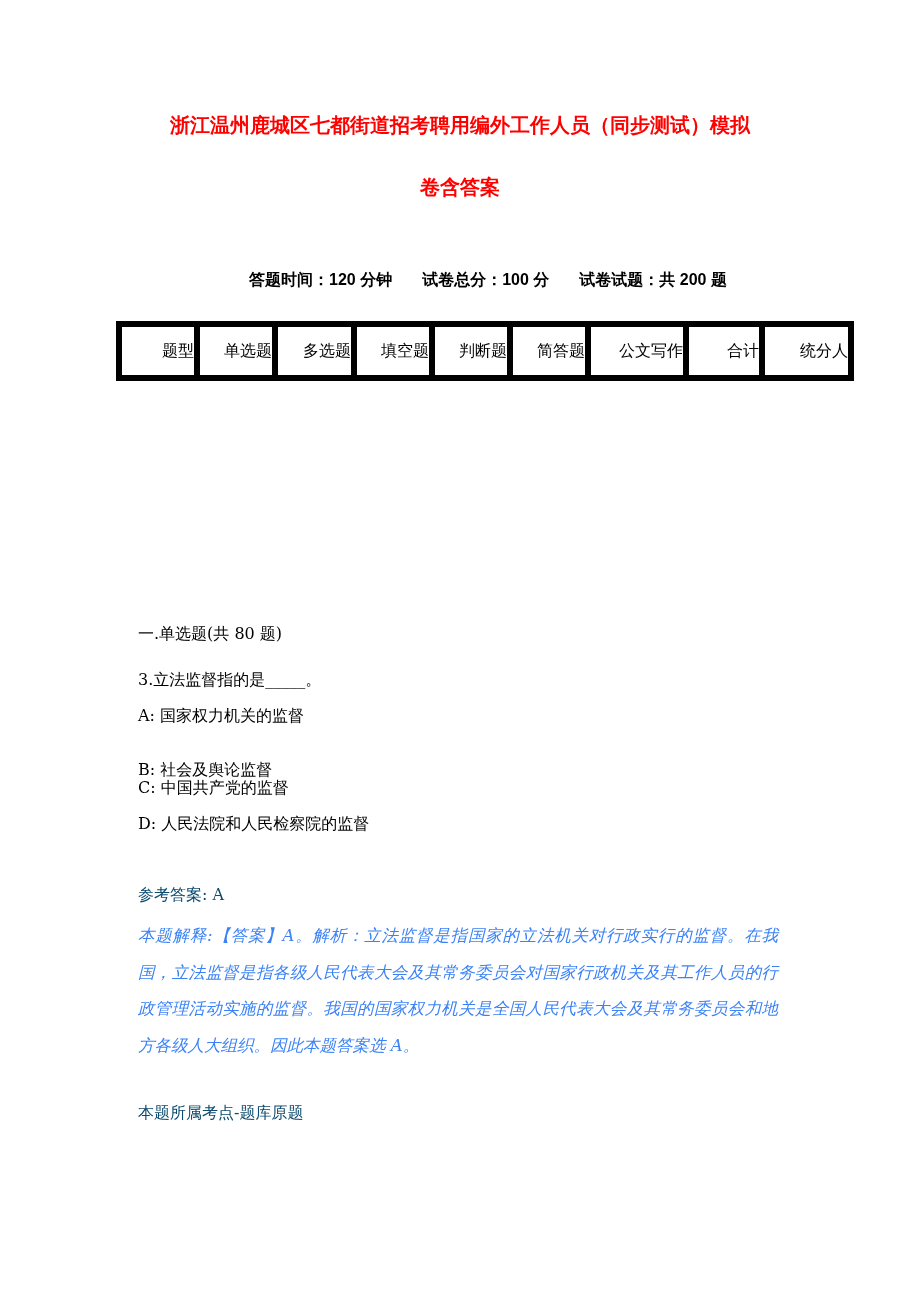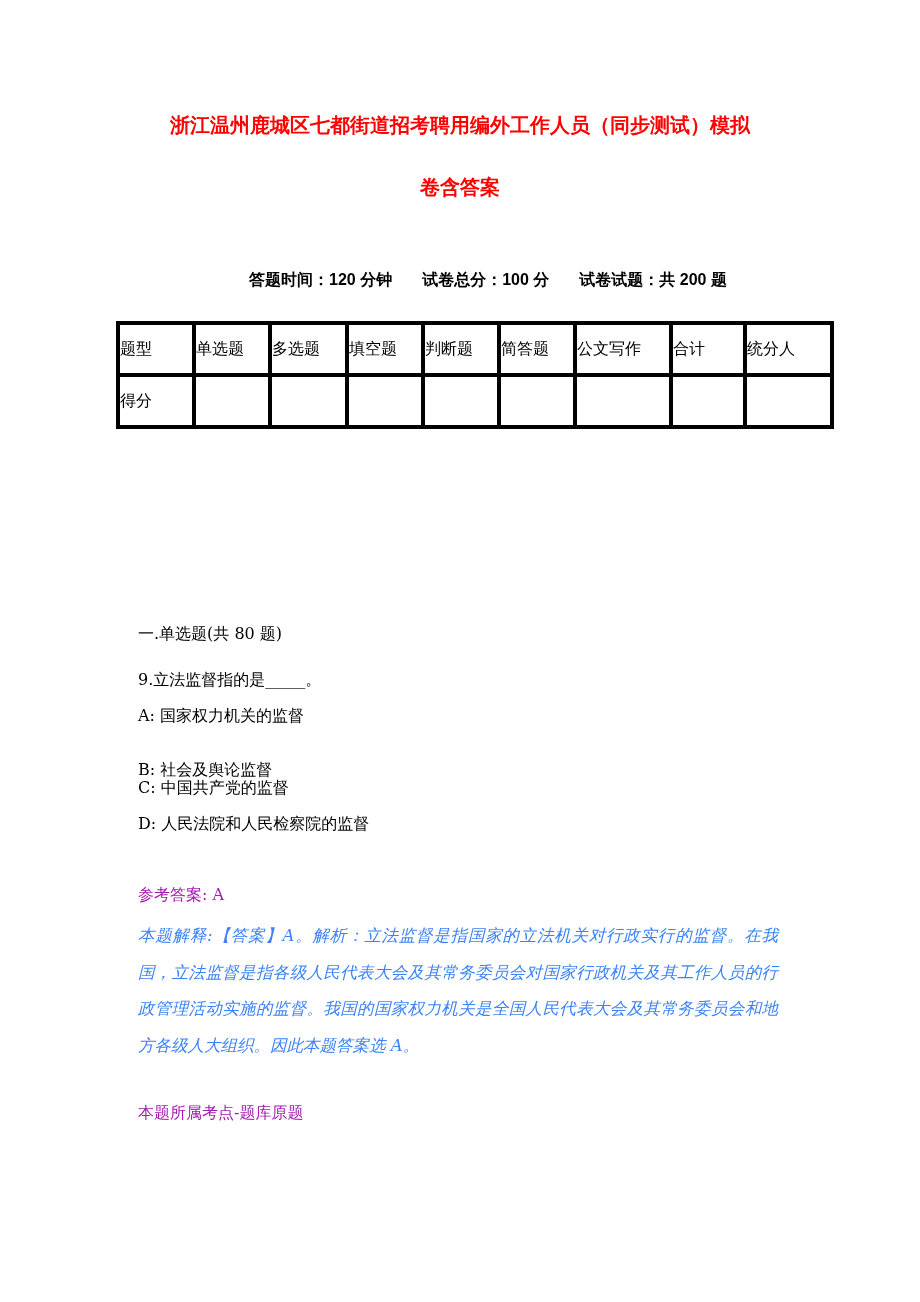--- a/index.html
+++ b/index.html
@@ -20,32 +20,32 @@
       font-size: 16px; font-weight: bold; font-family: "Liberation Sans", "DejaVu Sans", sans-serif; padding-left: 28px;
     }
     .meta span { display: inline-block; }
     .meta .gap { width: 30px; }
     table.score {
       position: absolute; left: 116px; top: 321px;
       border-collapse: collapse; font-size: 16px;
       font-family: "DejaVu Sans", sans-serif;
     }
     table.score td {
-      border: 4px solid #000000; text-align: left; padding: 0; height: 48px;
+      border: 6px solid #000000; text-align: right; padding: 0; height: 48px;
     }
     .section-title {
       position: absolute; left: 138px; top: 624px; font-size: 16px;
       font-family: "DejaVu Serif", serif;
       text-align: center;
     }
     .line {
       position: absolute; left: 138px; font-size: 16px;
       font-family: "DejaVu Serif", serif; white-space: nowrap;
     }
-    .red { color: #a21caf; }
+    .red { color: #0c4a6e; }
     .expl {
       position: absolute; left: 138px; top: 918px; width: 640px;
       font-size: 16.5px; line-height: 36.5px; color: #3b82f6;
       font-family: "DejaVu Serif", serif; text-align: justify; font-style: italic;
     }
   </style>
 </head>
 <body>
 
 <div class="title" id="title-line1">浙江温州鹿城区七都街道招考聘用编外工作人员（同步测试）模拟</div>
@@ -61,37 +61,26 @@
     <td style="width:72px">题型</td>
     <td style="width:72px">单选题</td>
     <td style="width:73px">多选题</td>
     <td style="width:72px">填空题</td>
     <td style="width:72px">判断题</td>
     <td style="width:72px">简答题</td>
     <td style="width:92px">公文写作</td>
     <td style="width:70px">合计</td>
     <td style="width:83px">统分人</td>
   </tr>
-  <tr>
-    <td>得分</td>
-    <td></td>
-    <td></td>
-    <td></td>
-    <td></td>
-    <td></td>
-    <td></td>
-    <td></td>
-    <td></td>
-  </tr>
 </tbody>
   </table>
 
 <div class="section-title">一.单选题(共 80 题)</div>
 
-<div class="line" style="top:670px">9.立法监督指的是_____。</div>
+<div class="line" style="top:670px">3.立法监督指的是_____。</div>
 <div class="line" style="top:706px">A: 国家权力机关的监督</div>
 <div class="line" style="top:760px">B: 社会及舆论监督</div>
 <div class="line" style="top:778px">C: 中国共产党的监督</div>
 <div class="line" style="top:814px">D: 人民法院和人民检察院的监督</div>
 
 <div class="line red" style="top:885px">参考答案: A</div>
 
 <div class="expl">本题解释:【答案】A。解析：立法监督是指国家的立法机关对行政实行的监督。在我国，立法监督是指各级人民代表大会及其常务委员会对国家行政机关及其工作人员的行政管理活动实施的监督。我国的国家权力机关是全国人民代表大会及其常务委员会和地方各级人大组织。因此本题答案选 A。</div>
 
 <div class="line red" style="top:1103px">本题所属考点-题库原题</div>

